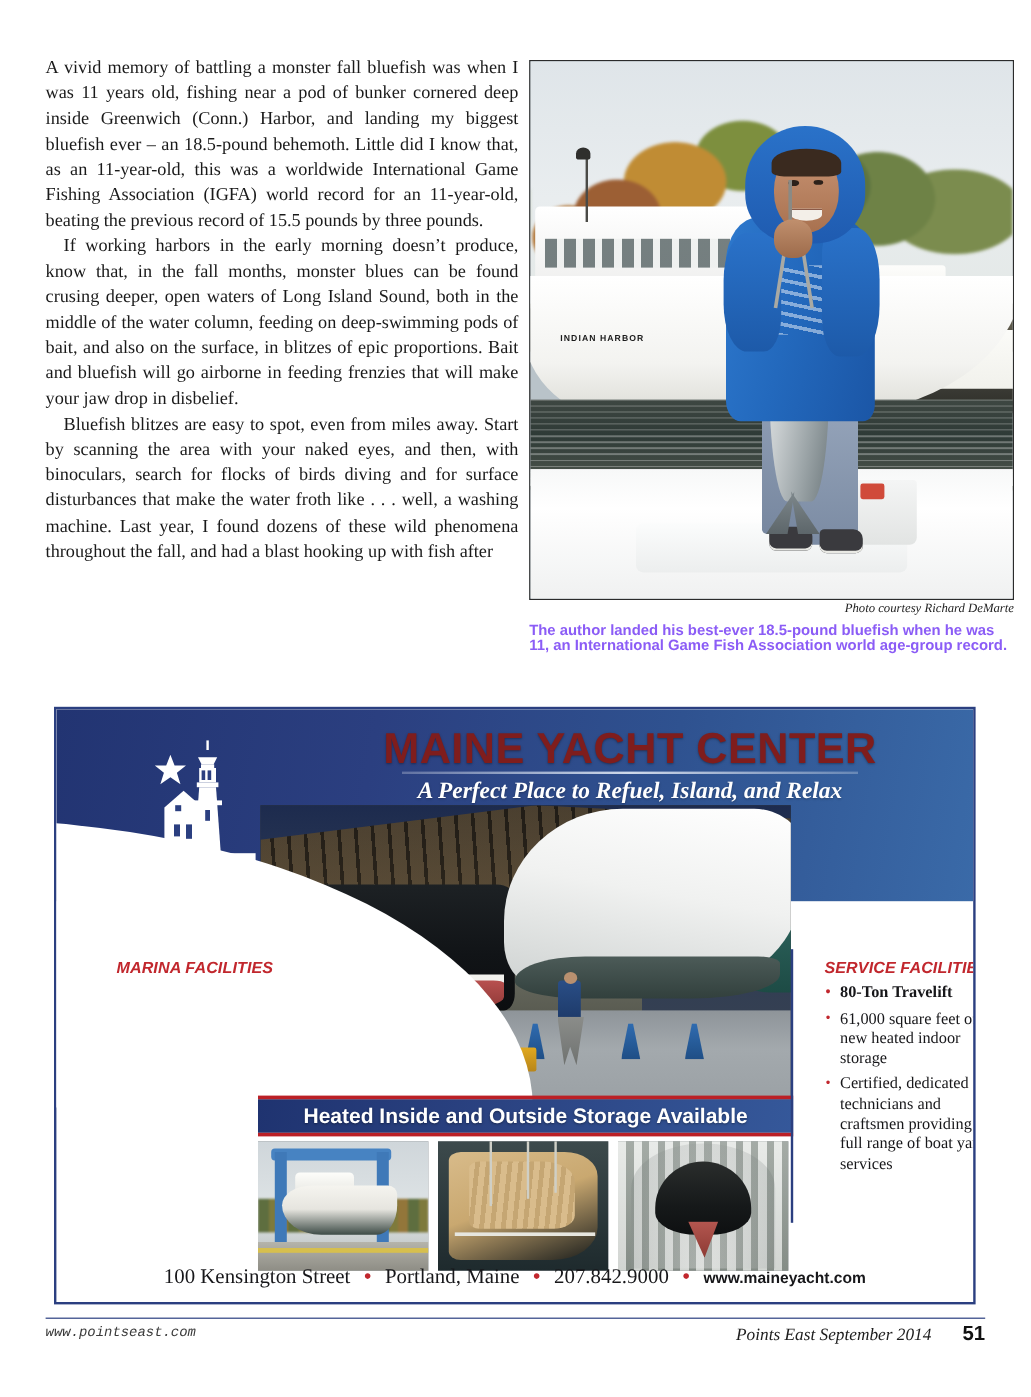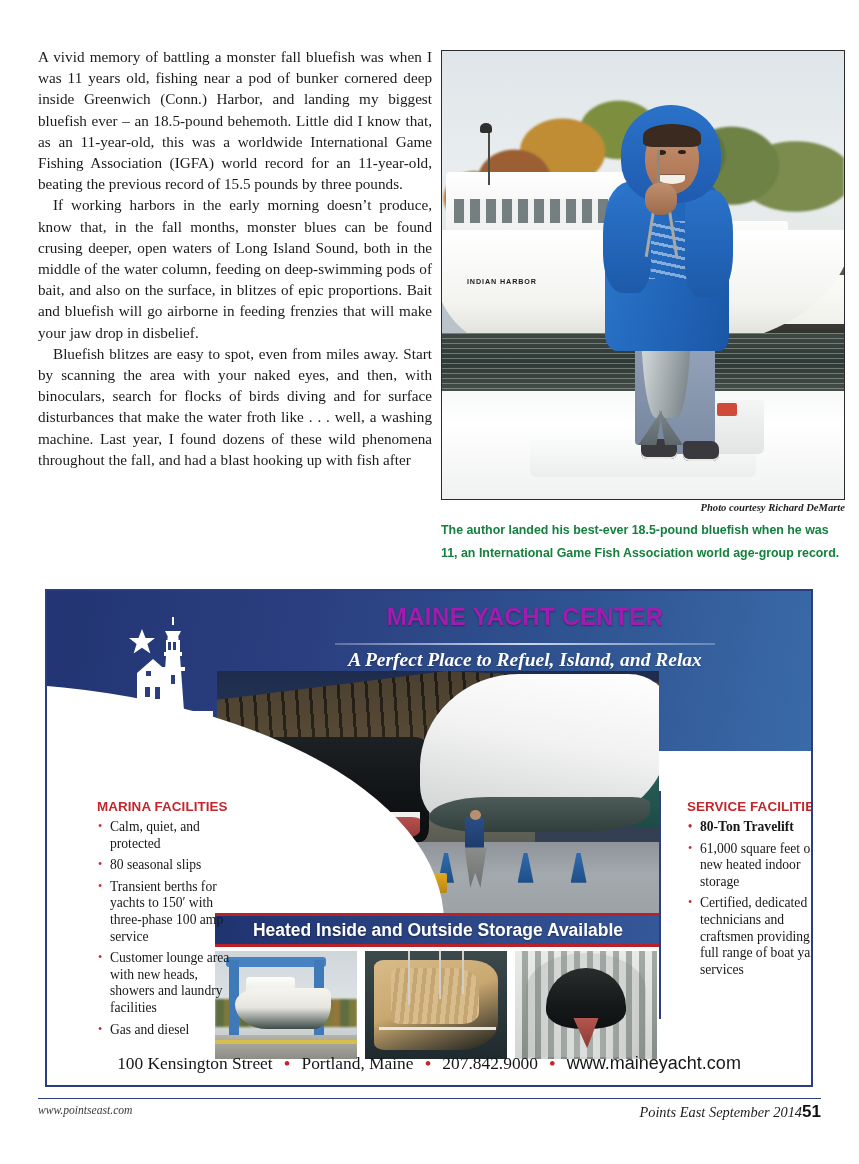--- a/index.html
+++ b/index.html
@@ -128,45 +128,45 @@
   .fish-fin { position:absolute; left:56.5%; top:57%; width:4%; height:6%;
     background:#7e878a; border-radius:0 60% 0 40%; transform: rotate(14deg); }
   .fish-tail-u { position:absolute; left:48.8%; top:80%; width:6%; height:8%;
     background: linear-gradient(#7e888c,#5d666a); clip-path: polygon(100% 0,0 100%,75% 100%); }
   .fish-tail-d { position:absolute; left:54%; top:80%; width:6%; height:8%;
     background: linear-gradient(#7e888c,#5d666a); clip-path: polygon(0 0,100% 100%,25% 100%); }
 
   .photo-credit {
     position:absolute; left:441px; top:502px; width:404px;
     text-align:right; font-family:"Liberation Serif", serif;
-    font-size:10.6px; font-style:italic; font-weight:700; color:#232323;
+    font-size:10.6px; font-style:italic; font-weight:400; color:#232323;
   }
   .photo-caption {
     position:absolute; left:441px; top:519px; width:404px;
     font-family:"Liberation Sans", sans-serif; font-weight:700;
-    font-size:12.4px; line-height:23px; color:#15803d;
+    font-size:12.4px; line-height:13px; color:#8b5cf6;
   }
 
   
   .ad {
     position:absolute; left:45px; top:589px; width:768px; height:498px;
     border:2px solid #2b3f80; background:#ffffff; overflow:hidden;
   }
   .ad-header {
     position:absolute; left:0; top:0; width:100%; height:160px;
     background: linear-gradient(100deg,#223472 0%, #2b3f80 34%, #2f5290 66%, #3a6aa8 100%);
   }
   .ad-white-curve {
     position:absolute; left:-10%; top:92px; width:62%; height:240px;
     background:#ffffff; border-radius: 0 100% 0 0 / 0 100% 0 0;
   }
   .ad-title {
     position:absolute; left:228px; top:12px; width:500px; text-align:center;
     font-family:"Liberation Sans", sans-serif; font-weight:700;
-    font-size:24px; letter-spacing:.4px; color:#a21caf;
+    font-size:36px; letter-spacing:.4px; color:#7f1d1d;
     text-shadow: 0 1px 2px rgba(0,0,0,.35);
   }
   .ad-title-rule {
     position:absolute; left:288px; top:52px; width:380px; height:2px;
     background: linear-gradient(90deg, rgba(255,255,255,.25), #cfd9ea, rgba(255,255,255,.25));
   }
   .ad-tagline {
     position:absolute; left:228px; top:58px; width:500px; text-align:center;
     font-family:"Liberation Serif", serif; font-style:italic; font-weight:700;
     font-size:19.5px; color:#ffffff; text-shadow:0 1px 2px rgba(0,0,0,.3);
@@ -276,49 +276,49 @@
     background: linear-gradient(#2a2d2c 0%, #16191a 60%, #0e1011 100%);
     border-radius: 50% 50% 44% 44% / 64% 64% 30% 30%; }
   .t3-keel { position:absolute; left:40%; top:62%; width:20%; height:28%;
     background: linear-gradient(#b3564f,#8d3a34); clip-path: polygon(6% 0,94% 0,54% 100%); }
 
   
   .ad-col-left { position:absolute; left:50px; top:208px; width:146px; }
   .ad-col-right { position:absolute; left:620px; top:208px; width:145px;margin-left:20px; }
   .ad-col-head {
     font-family:"Liberation Sans", sans-serif; font-weight:700;
-    font-size:13.4px; color:#c1272d; letter-spacing:.1px; margin-bottom:5px;
+    font-size:13.4px; color:#c1272d; letter-spacing:.1px; margin-bottom:5px;font-style:italic;
   }
   .ad-list { list-style:none; }
   .ad-list li {
     position:relative; padding-left:13px; margin-bottom:5px;
     font-family:"Liberation Serif", serif; font-size:13.6px; line-height:16.6px; color:#17171a;
   }
   .ad-list li::before {
     content:"•"; position:absolute; left:1px; top:-1px; color:#c1272d; font-size:12px;
   }
   .ad-list li.bold { font-weight:700; }
   .ad-divider-right { position:absolute; left:612px; top:200px; width:2px; height:228px; background:#2b3f80; }
 
   
   .ad-footer {
     position:absolute; left:0; top:462px; width:100%; text-align:center;
     font-family:"Liberation Serif", serif; font-size:17.4px; color:#17171a;
   }
   .ad-footer .dot { color:#c1272d; font-weight:700; padding:0 7px; }
-  .ad-footer .url { font-family:"Liberation Sans", sans-serif; font-weight:400; font-size:18px;margin-top:28px; }
+  .ad-footer .url { font-family:"Liberation Sans", sans-serif; font-weight:700; font-size:13px;margin-top:28px; }
 
   
   .page-rule { position:absolute; left:38px; top:1098px; width:783px; height:1px; background:#2b3f80; }
   .footer-left {
     position:absolute; left:38px; top:1104px;
-    font-family:Liberation Serif, serif; font-style:italic; font-size:11.6px; color:#3a3a3a;
+    font-family:Liberation Mono, monospace; font-style:italic; font-size:11.6px; color:#3a3a3a;
   }
   .footer-right {
-    position:absolute; right:38px; top:1102px; display:flex; align-items:baseline; gap:0;
+    position:absolute; right:38px; top:1102px; display:flex; align-items:baseline; gap:26px;
     font-family:"Liberation Serif", serif;
   }
   .footer-mag { font-style:italic; font-size:14.4px; color:#1d1d1d; }
   .footer-page { font-family:"Liberation Sans", sans-serif; font-weight:700; font-size:17px; color:#111; }
 </style>
 </head>
 <body>
 
 <div class="page">
 
@@ -473,27 +473,20 @@
         <div class="t3-arch"></div>
         <div class="t3-hull"></div>
         <div class="t3-keel"></div>
       </div>
     </div>
 
     <div class="ad-divider-right"></div>
 
     <div class="ad-col-left">
       <div class="ad-col-head">MARINA FACILITIES</div>
-      <ul class="ad-list">
-        <li>Calm, quiet, and protected</li>
-        <li>80 seasonal slips</li>
-        <li>Transient berths for yachts to 150′ with three-phase 100 amp service</li>
-        <li>Customer lounge area with new heads, showers and laundry facilities</li>
-        <li>Gas and diesel</li>
-      </ul>
     </div>
 
     <div class="ad-col-right">
       <div class="ad-col-head">SERVICE FACILITIES</div>
       <ul class="ad-list">
         <li class="bold">80-Ton Travelift</li>
         <li>61,000 square feet of new heated indoor storage</li>
         <li>Certified, dedicated technicians and craftsmen providing the full range of boat yard services</li>
       </ul>
     </div>

